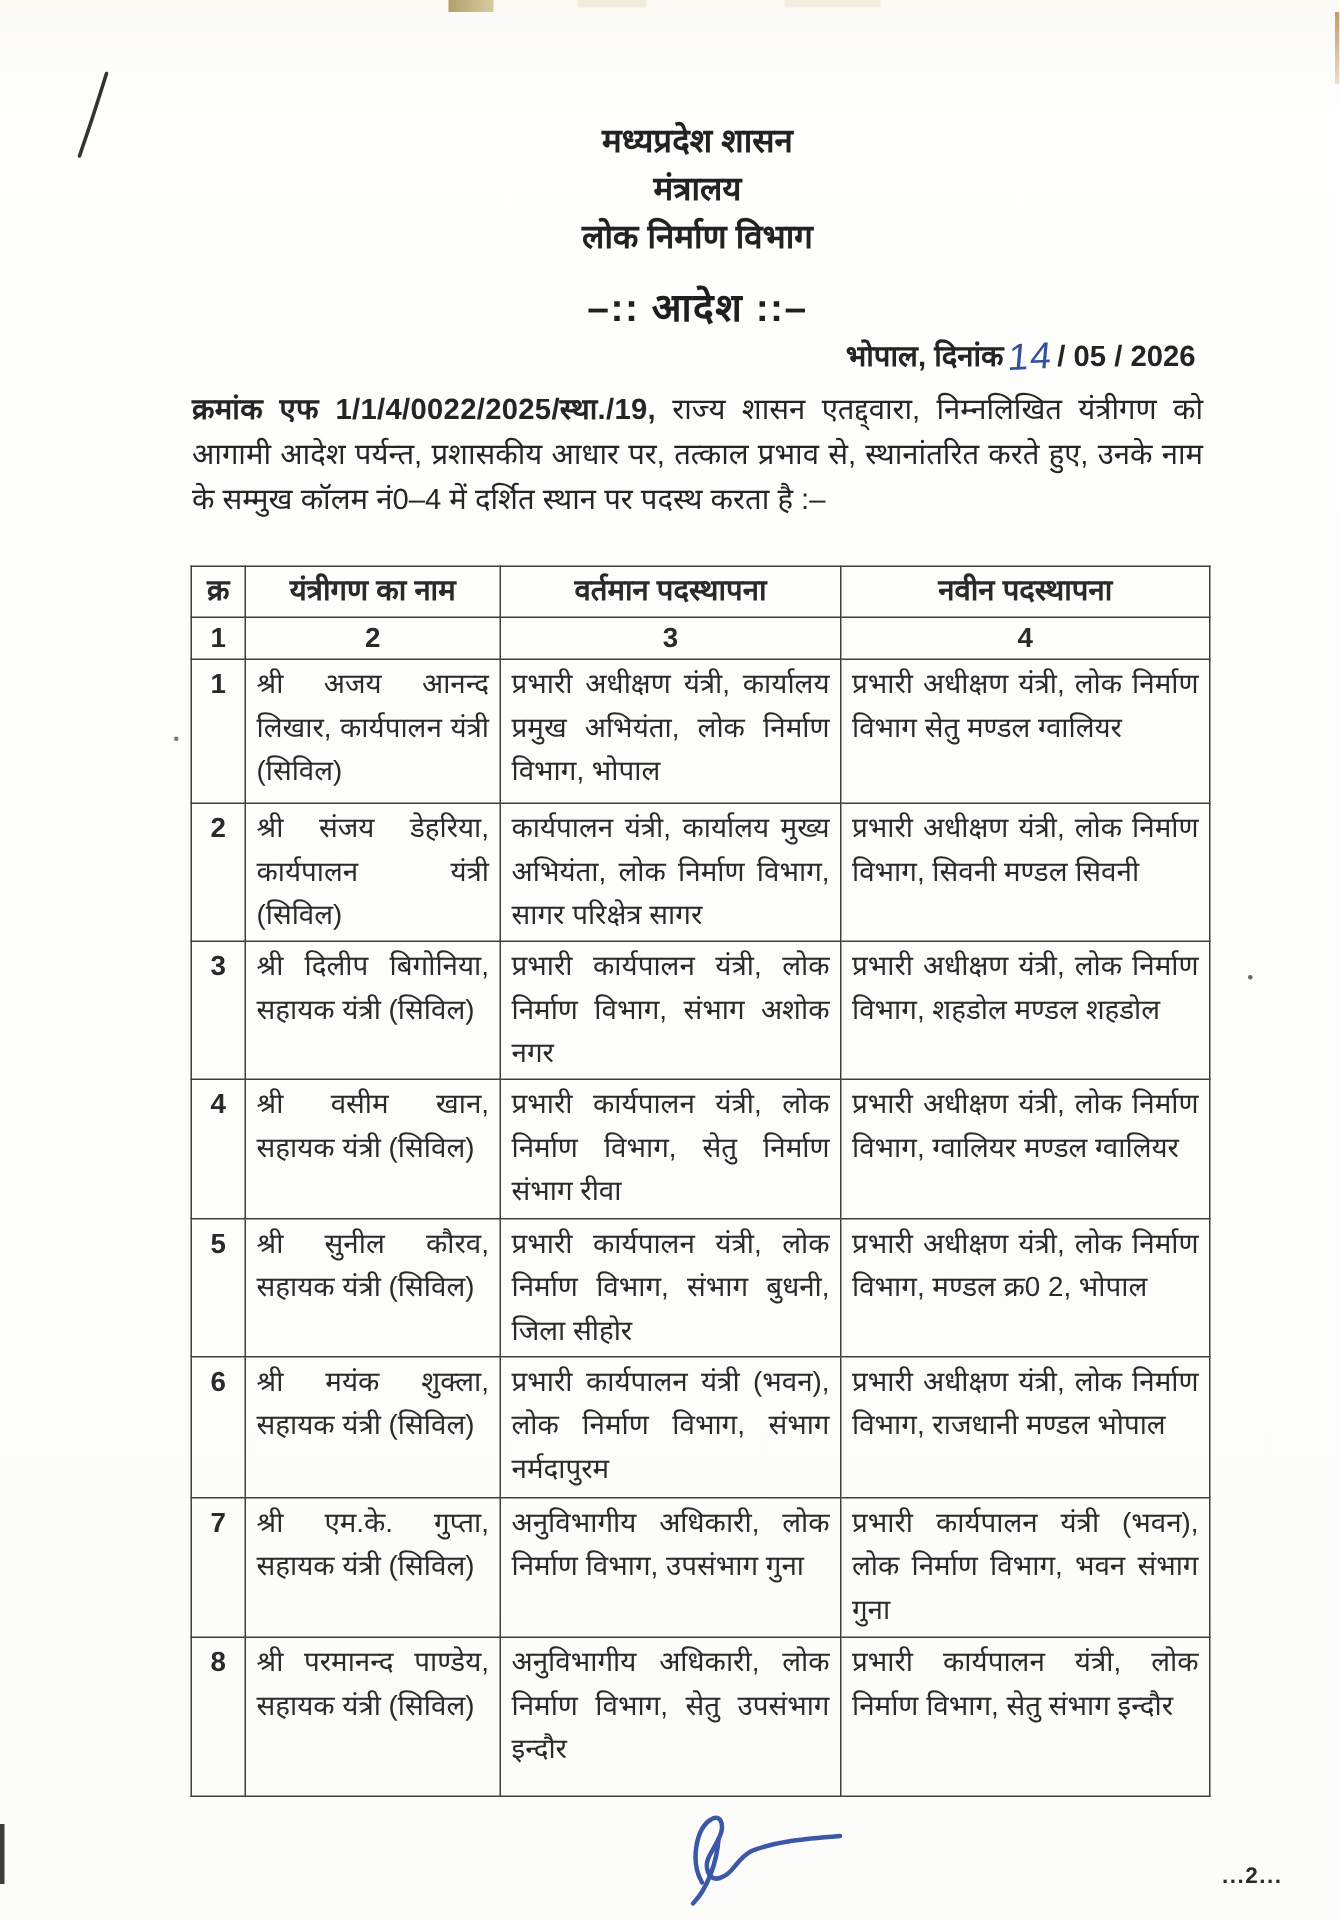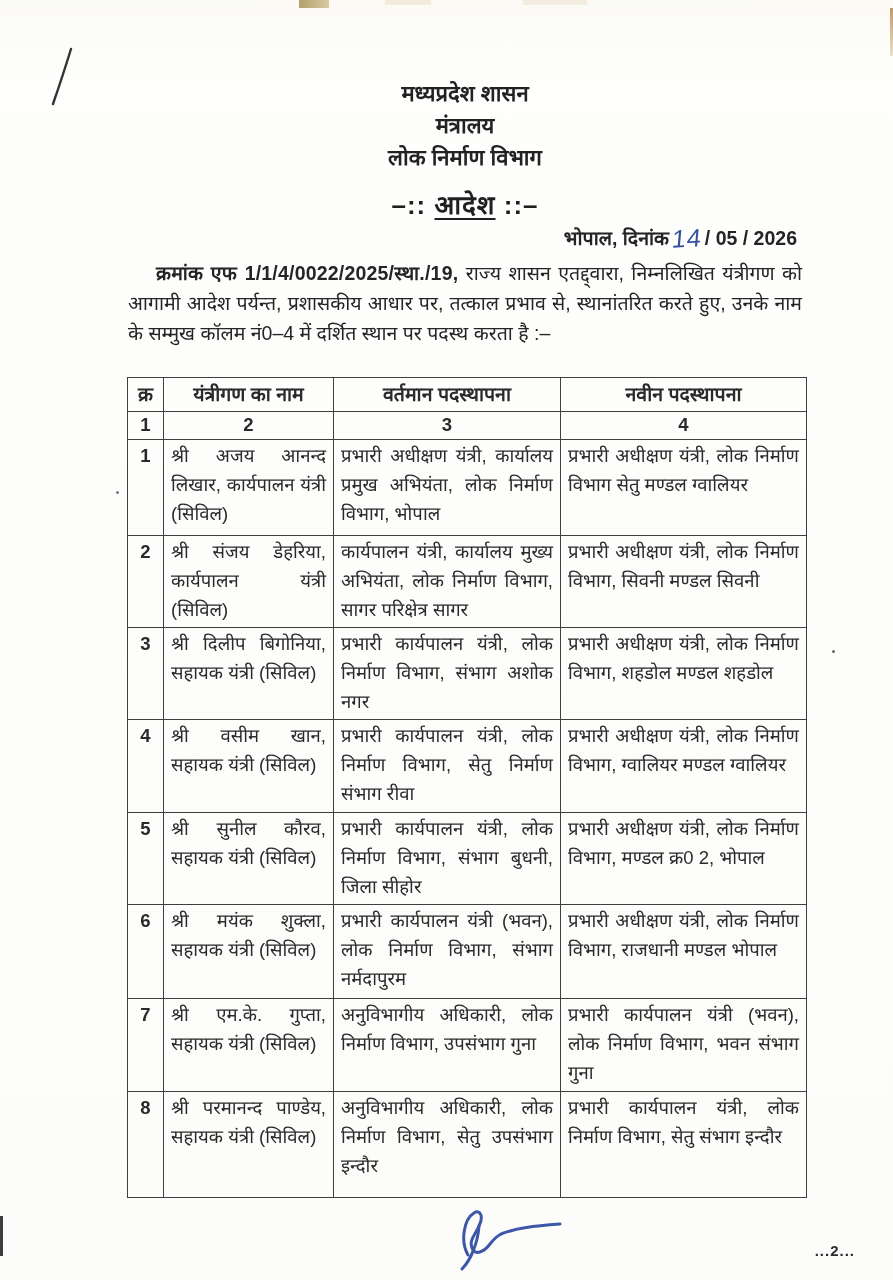--- a/index.html
+++ b/index.html
@@ -21,36 +21,36 @@
   .right-sliver{right:0;top:8px;width:3px;height:48px;background:linear-gradient(180deg,#c59a63,#eadfc7);}
   .left-sliver{left:0;top:1216px;width:3px;height:40px;background:#1c1c1c;opacity:.85;}
   .speck1{left:116px;top:491px;width:3px;height:3px;border-radius:50%;background:#777;}
   .speck2{left:832px;top:650px;width:3px;height:3px;border-radius:50%;background:#666;}
   .pen-slash{position:absolute;left:48px;top:46px;}
 
   
   .header{position:absolute;left:128px;top:78px;width:674px;text-align:center;}
   .h-line{font-weight:bold;font-size:22px;line-height:32px;color:#222;}
   .order-title{margin-top:12px;font-weight:bold;font-size:26px;color:#1f1f1f;letter-spacing:1px;}
-  .order-title .underlined{text-decoration:underline;text-underline-offset:4px;text-decoration-thickness:1.5px;}
+  .order-title .underlined{text-underline-offset:4px;text-decoration-thickness:1.5px;}
 
   
   .dateline{position:absolute;right:96px;top:222px;font-size:19.5px;font-weight:bold;color:#242424;}
   .handwritten-day{
     display:inline-block;color:#33509e;font-size:25px;font-weight:500;
     transform:skewX(-8deg) rotate(-3deg);margin:0 3px;position:relative;top:2px;
     letter-spacing:1px;
   }
 
   
   .intro{
     position:absolute;left:128px;top:258px;width:674px;margin:0;
     font-size:19.5px;line-height:30px;text-align:justify;color:#252525;
   }
-  .intro strong{font-weight:bold;letter-spacing:.2px;margin-left:28px;}
+  .intro strong{font-weight:bold;letter-spacing:.2px;}
 
   
   .order-table{
     position:absolute;left:127px;top:377px;width:679px;
     border-collapse:collapse;table-layout:fixed;padding-left:32px;
   }
   .order-table td,.order-table th{
     border:1.6px solid #3f3f3f;vertical-align:top;
     padding:1px 7px 2px 7px;font-size:18.5px;line-height:29px;color:#2a2a2a;
   }

